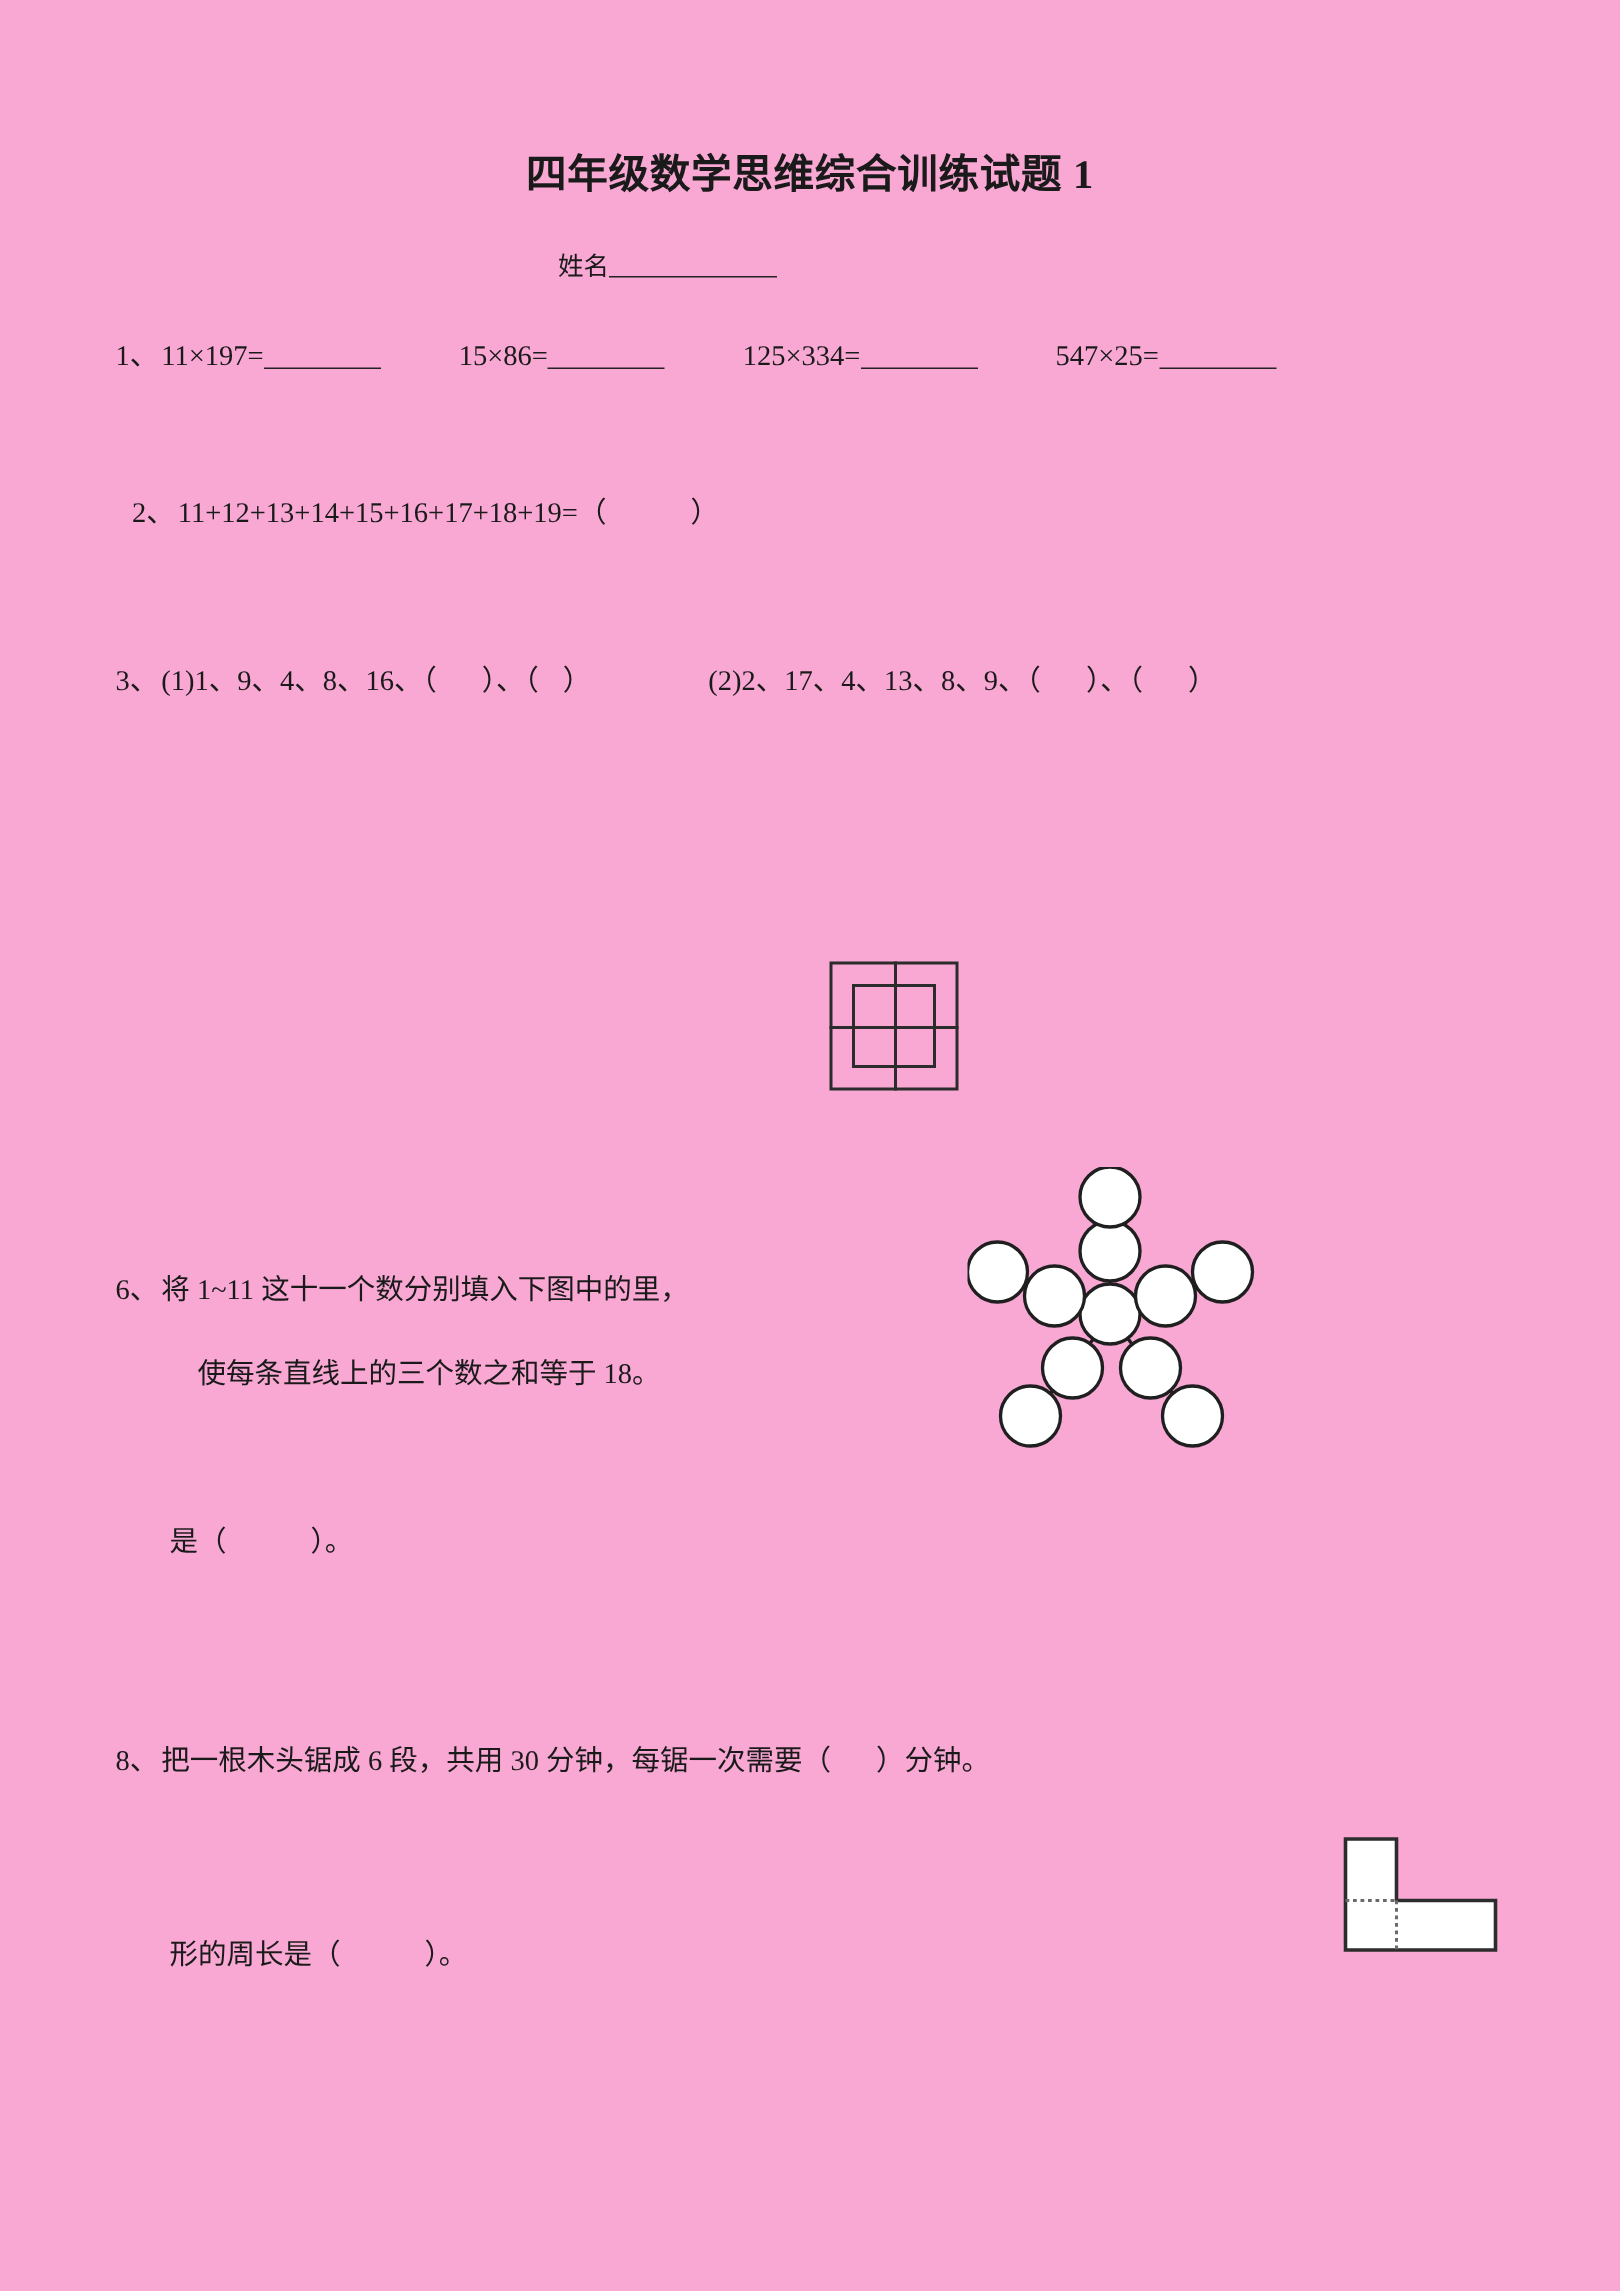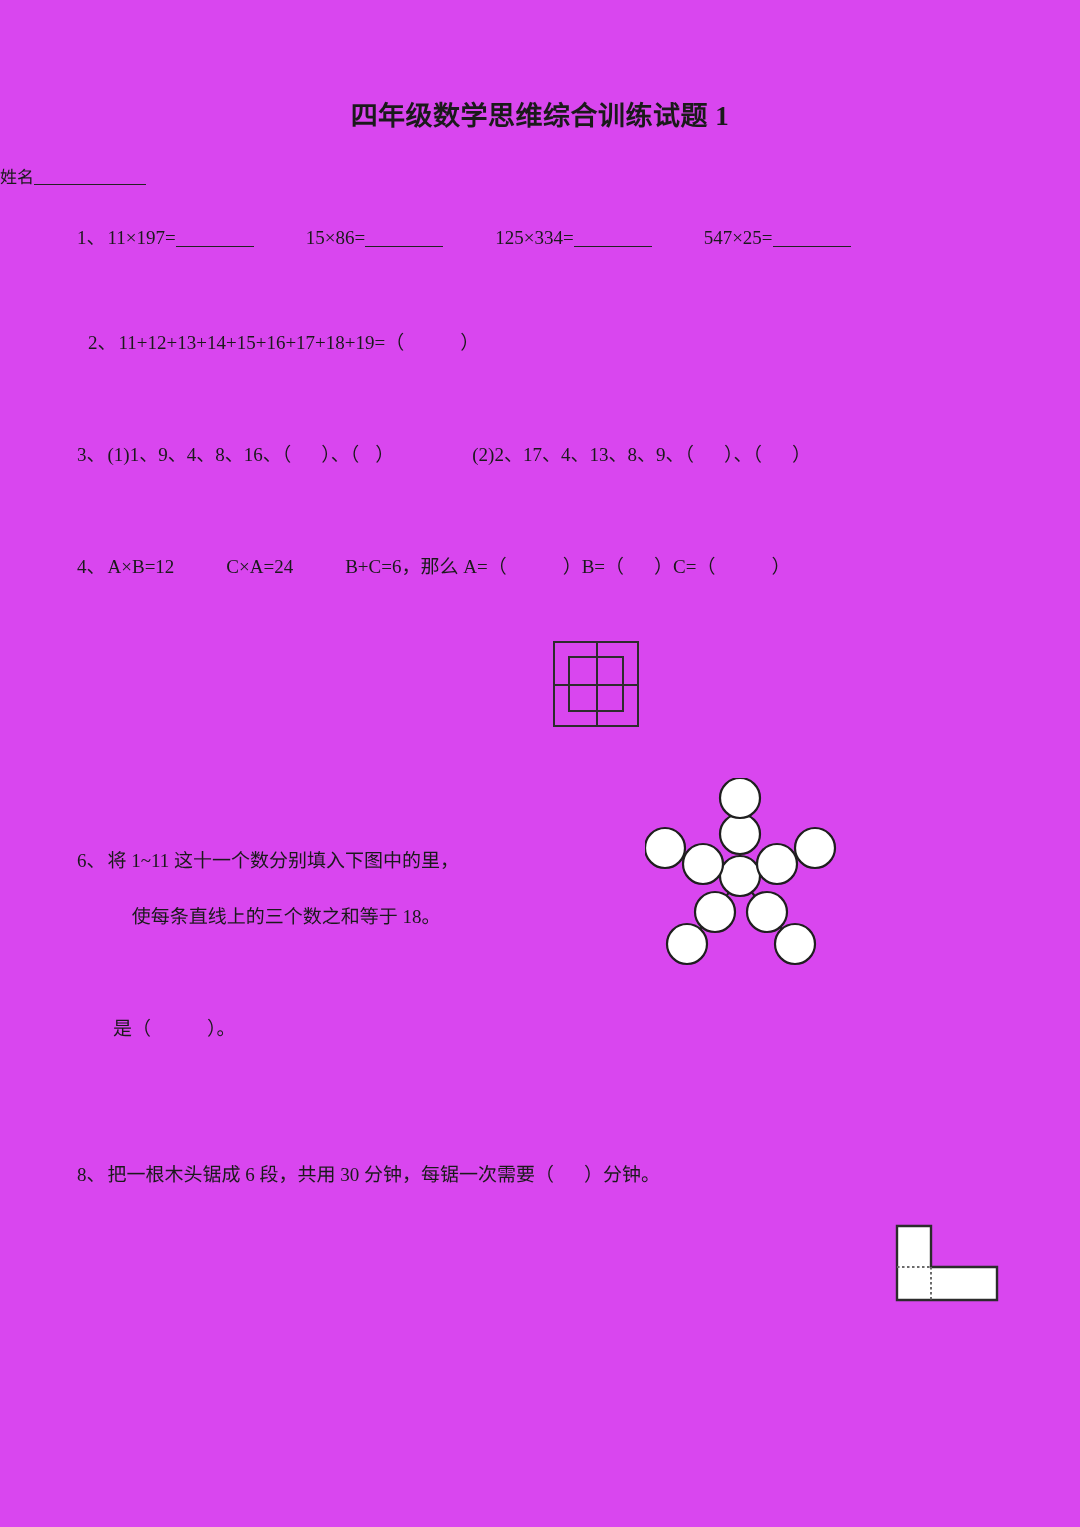--- a/index.html
+++ b/index.html
@@ -9,21 +9,21 @@
     background: #ffffff;
   }
   body {
     font-family: "Liberation Serif", "DejaVu Serif", serif;
     color: #1a1a1a;
   }
   .page {
     position: relative;
     width: 1080px;
     height: 1527px;
-    background: #d946ef;
+    background: #f9a8d4;
     overflow: hidden;
   }
 
   
   .doc-title {
     position: absolute;
     top: 94px;
     left: 0;
     width: 1080px;
     text-align: center;
@@ -32,21 +32,21 @@
     letter-spacing: 0.5px;
     font-family: "Liberation Serif", "DejaVu Serif", serif;
   }
 
   
   .name-row {
     position: absolute;
     top: 163px;
     left: 0;
     width: 1080px;
-    text-align: left;
+    text-align: center;
     padding-right: 190px;
     box-sizing: border-box;
     font-size: 17px;
   }
   .name-label { font-size: 17px; }
   .name-blank {
     display: inline-block;
     width: 112px;
     border-bottom: 1.5px solid #222;
     vertical-align: -2px;
@@ -162,23 +162,20 @@
   </div>
 
   <div class="q" id="q2">
     <span class="num">2、</span><span>11+12+13+14+15+16+17+18+19=</span><span>（</span><span class="paren-gap"></span><span>）</span>
   </div>
 
   <div class="q" id="q3">
     <span class="num">3、</span><span>(1)</span><span>1、9、4、8、16、</span><span>（</span><span class="paren-gap-sm"></span><span>）、（</span><span class="paren-gap-xs"></span><span>）</span><span style="display:inline-block;width:78px;"></span><span>(2)</span><span>2、17、4、13、8、9、</span><span>（</span><span class="paren-gap-sm"></span><span>）、（</span><span class="paren-gap-sm"></span><span>）</span>
   </div>
 
-  <div class="q" id="q4">
-    <span class="num">4、</span><span>A×B=12</span><span class="gap-lg"></span><span>C×A=24</span><span class="gap-lg"></span><span>B+C=6，那么 A=（</span><span class="paren-gap"></span><span>）B=（</span><span class="paren-gap-sm"></span><span>）C=（</span><span class="paren-gap"></span><span>）</span>
-  </div>
 
 
   <div class="fig-squares">
     <div class="outer"></div>
     <div class="h-line"></div>
     <div class="v-line"></div>
     <div class="inner"></div>
   </div>
 
   <div class="q" id="q6">
@@ -223,20 +220,21 @@
 
   <div class="q" id="q7">
     <div class="line2"><span>是（</span><span class="paren-gap"></span><span>）。</span></div>
   </div>
 
   <div class="q" id="q8">
     <span class="num">8、</span><span>把一根木头锯成 6 段，共用 30 分钟，每锯一次需要（</span><span class="paren-gap-sm"></span><span>）分钟。</span>
   </div>
 
   <div class="q" id="q9">
+    <div class="line2"><span>形的周长是（</span><span class="paren-gap"></span><span>）。</span></div>
   </div>
 
   <div class="fig-ell">
     <svg width="108" height="92" viewBox="0 0 108 92">
 
       <path d="M 4 4 L 38 4 L 38 45 L 104 45 L 104 78 L 4 78 Z" fill="#ffffff" stroke="#2c2c2c" stroke-width="2.4"></path>
 
       <line x1="4" y1="45" x2="38" y2="45" stroke="#6a6a6a" stroke-width="2" stroke-dasharray="2.5 2.5"></line>
       <line x1="38" y1="45" x2="38" y2="78" stroke="#6a6a6a" stroke-width="2" stroke-dasharray="2.5 2.5"></line>
     </svg>

